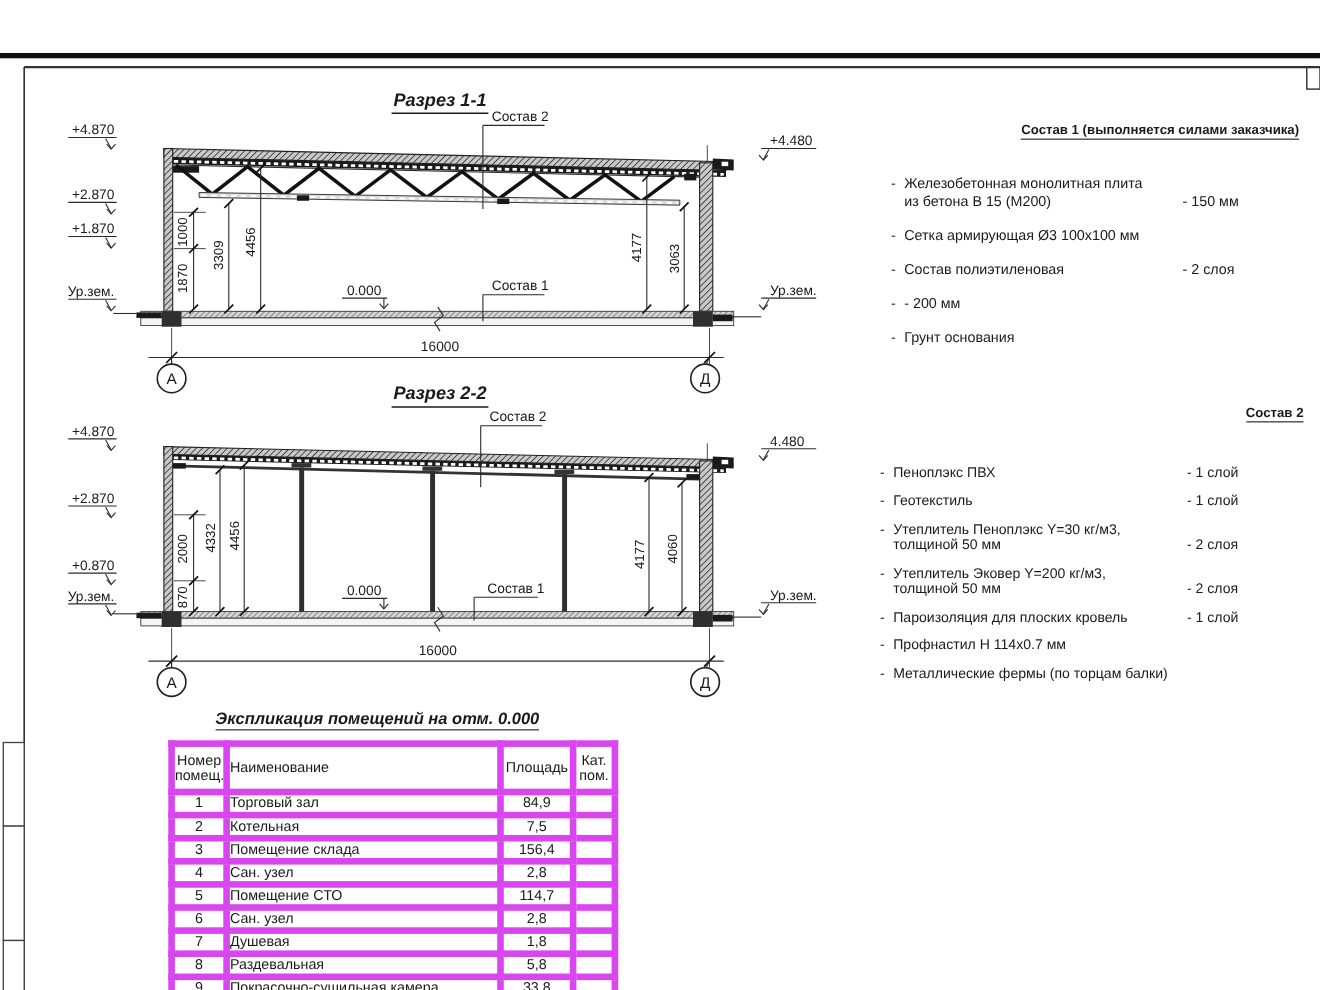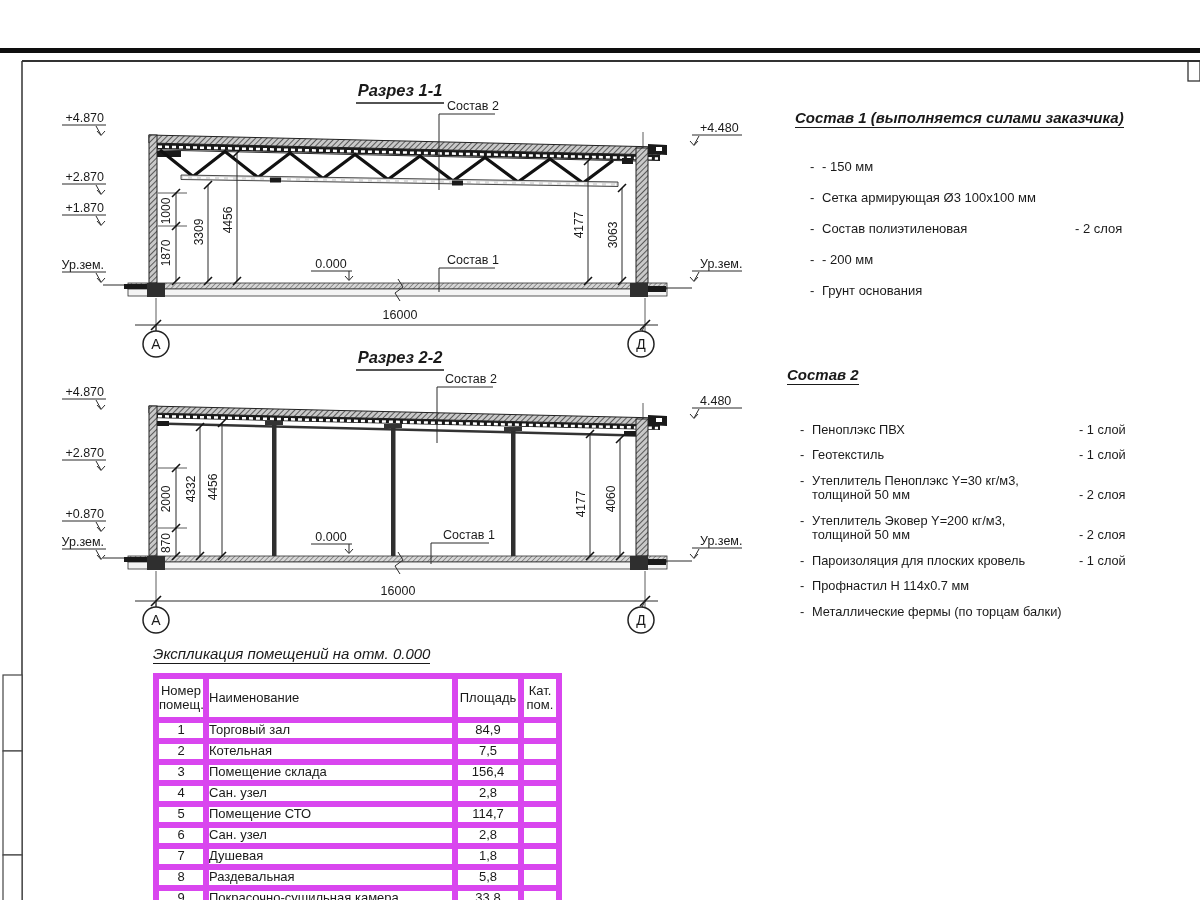--- a/index.html
+++ b/index.html
@@ -12,35 +12,35 @@
   .tt{font-size:16.5px;font-weight:bold;font-style:italic;}
   .ta{font-size:14px;}
   .ln{stroke:#2b2b2b;stroke-width:1;fill:none;}
   .lnthin{stroke:#333;stroke-width:.8;fill:none;}
   .tick{stroke:#111;stroke-width:1.6;}
   .dk{fill:#1a1a1a;stroke:none;}
   .wallh{fill:url(#ph);stroke:#222;stroke-width:1;}
   .axisc{fill:#fff;stroke:#222;stroke-width:1.5;}
   
   .ov{position:absolute;z-index:2;}
-  .list-title{text-align:left;font-size:15px;font-weight:bold;font-style:italic;}
+  .list-title{text-align:right;font-size:12px;font-weight:bold;}
   .list-title span{border-bottom:1.5px solid #1a1a1a;padding-bottom:1px;}
   .items{padding-left:15px;}
   .item{display:flex;}
   .dash{width:12px;flex-shrink:0;align-self:flex-start;}
   .lines{flex:1;}
   .val{width:106px;flex-shrink:0;align-self:flex-end;}
   #c1{left:795px;top:62px;width:386px;font-size:13px;line-height:16px;}
   #c1 .items{margin-top:33px;}
   #c1 .item{margin-bottom:15px;}
   #c2{left:787px;top:320px;width:398px;font-size:12.8px;line-height:14.5px;}
   #c2 .items{margin-top:40px;padding-left:13px;}
   #c2 .item{margin-bottom:11px;}
   #tableBlock{left:153px;top:597px;width:380px;}
-  .tbl-title{text-align:left;font-size:15px;font-weight:normal;font-style:italic;}
+  .tbl-title{text-align:center;font-size:15px;font-weight:bold;font-style:italic;}
   .tbl-title span{border-bottom:1.5px solid #1a1a1a;padding-bottom:1px;}
   table.expl{margin-top:11px;border-collapse:collapse;table-layout:fixed;width:379px;
              border:2px solid #2b2b2b;font-size:13px;}
   table.expl td,table.expl th{border:6px solid #d946ef;padding:0;vertical-align:middle;
              font-weight:normal;line-height:1.1;}
   tr.hdr{height:44px;}
   tr.r{height:21px;}
   td.cnum,th.cnum{width:44px;text-align:center;}
   td.cname,th.cname{width:243px;}
   td.cname{padding-left:7px;}
@@ -361,20 +361,24 @@
       <text x="641" y="577" text-anchor="middle" class="ta">Д</text>
     </g>
   </g>
 </svg>
 
 <div id="c1" class="ov">
   <div class="list-title"><span>Состав 1 (выполняется силами заказчика)</span></div>
   <div class="items">
     <div class="item">
       <div class="dash">-</div>
+      <div class="lines">
+            <div>Железобетонная  монолитная плита</div>
+            <div>из бетона В 15 (М200)</div>
+          </div>
       <div class="val">- 150 мм</div>
     </div>
     <div class="item">
       <div class="dash">-</div>
       <div class="lines">
             <div>Сетка армирующая Ø3 100х100 мм</div>
             <div></div>
           </div>
       <div class="val"></div>
     </div>

